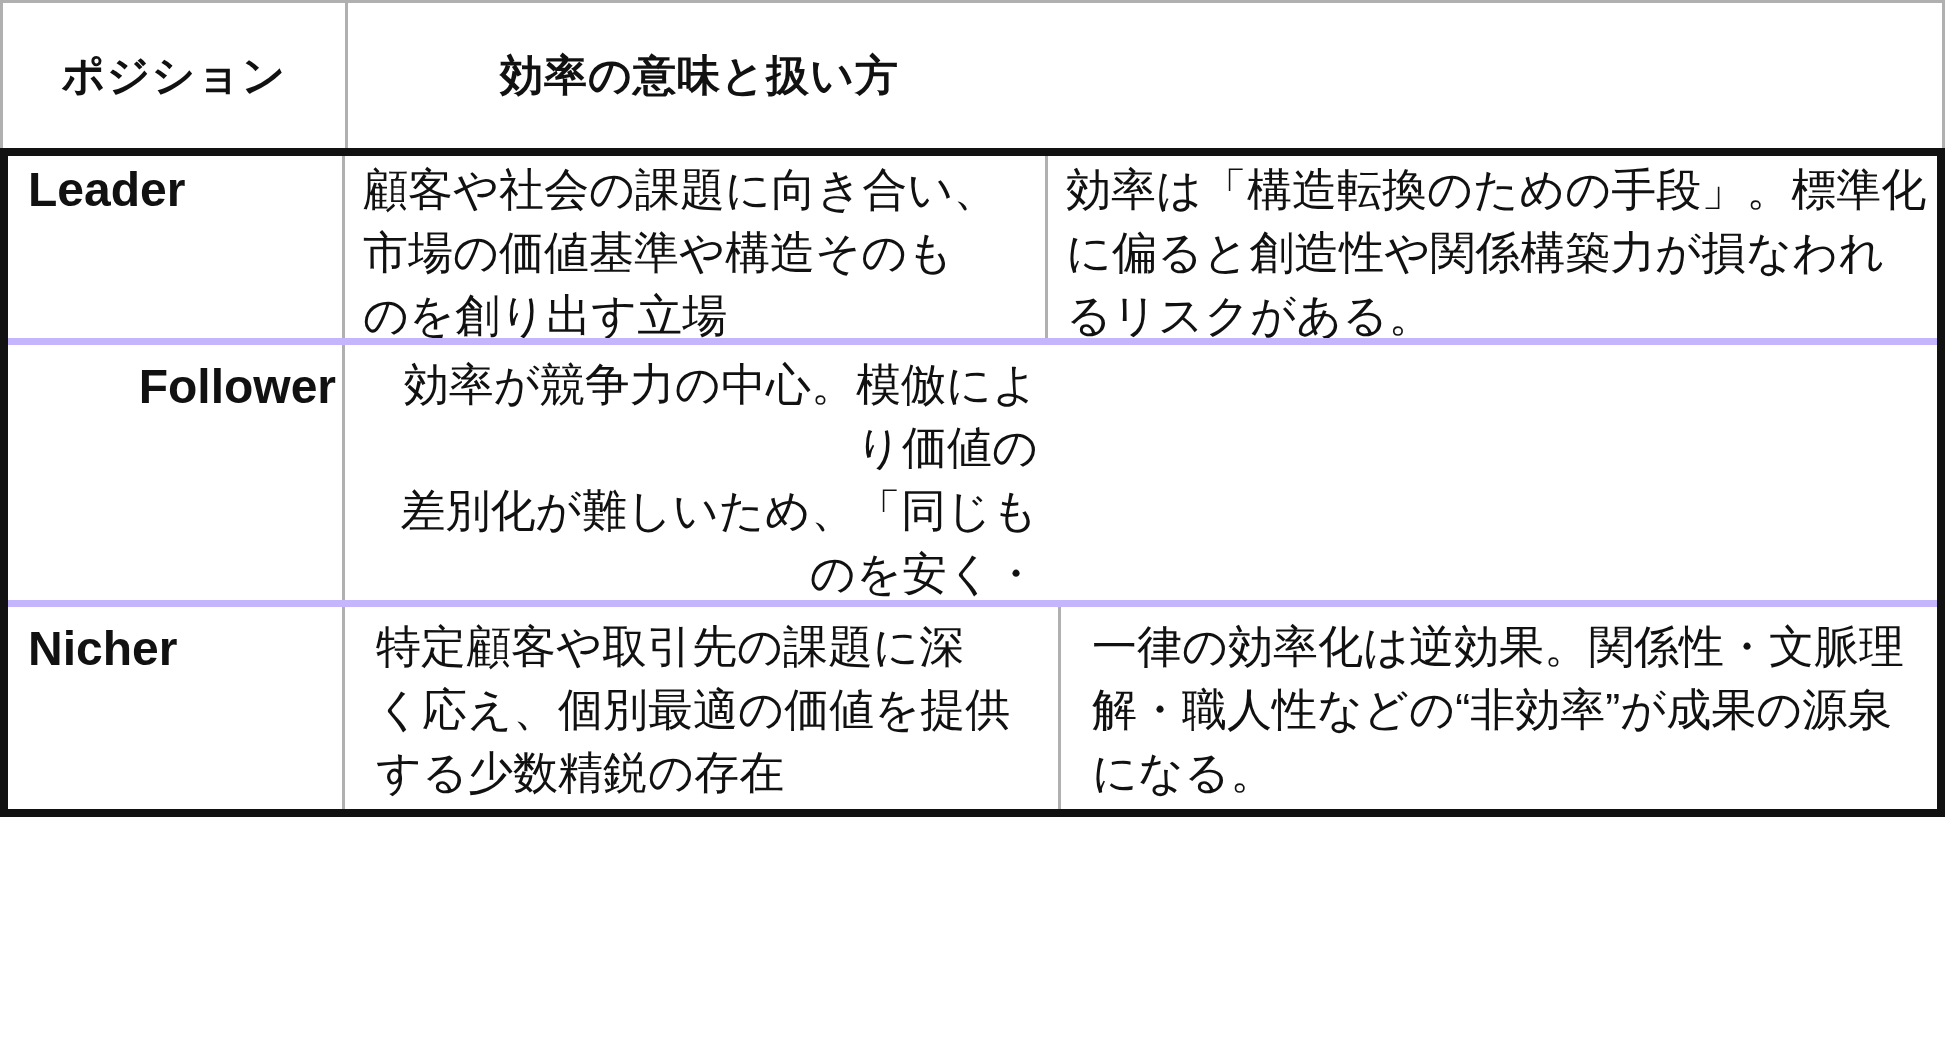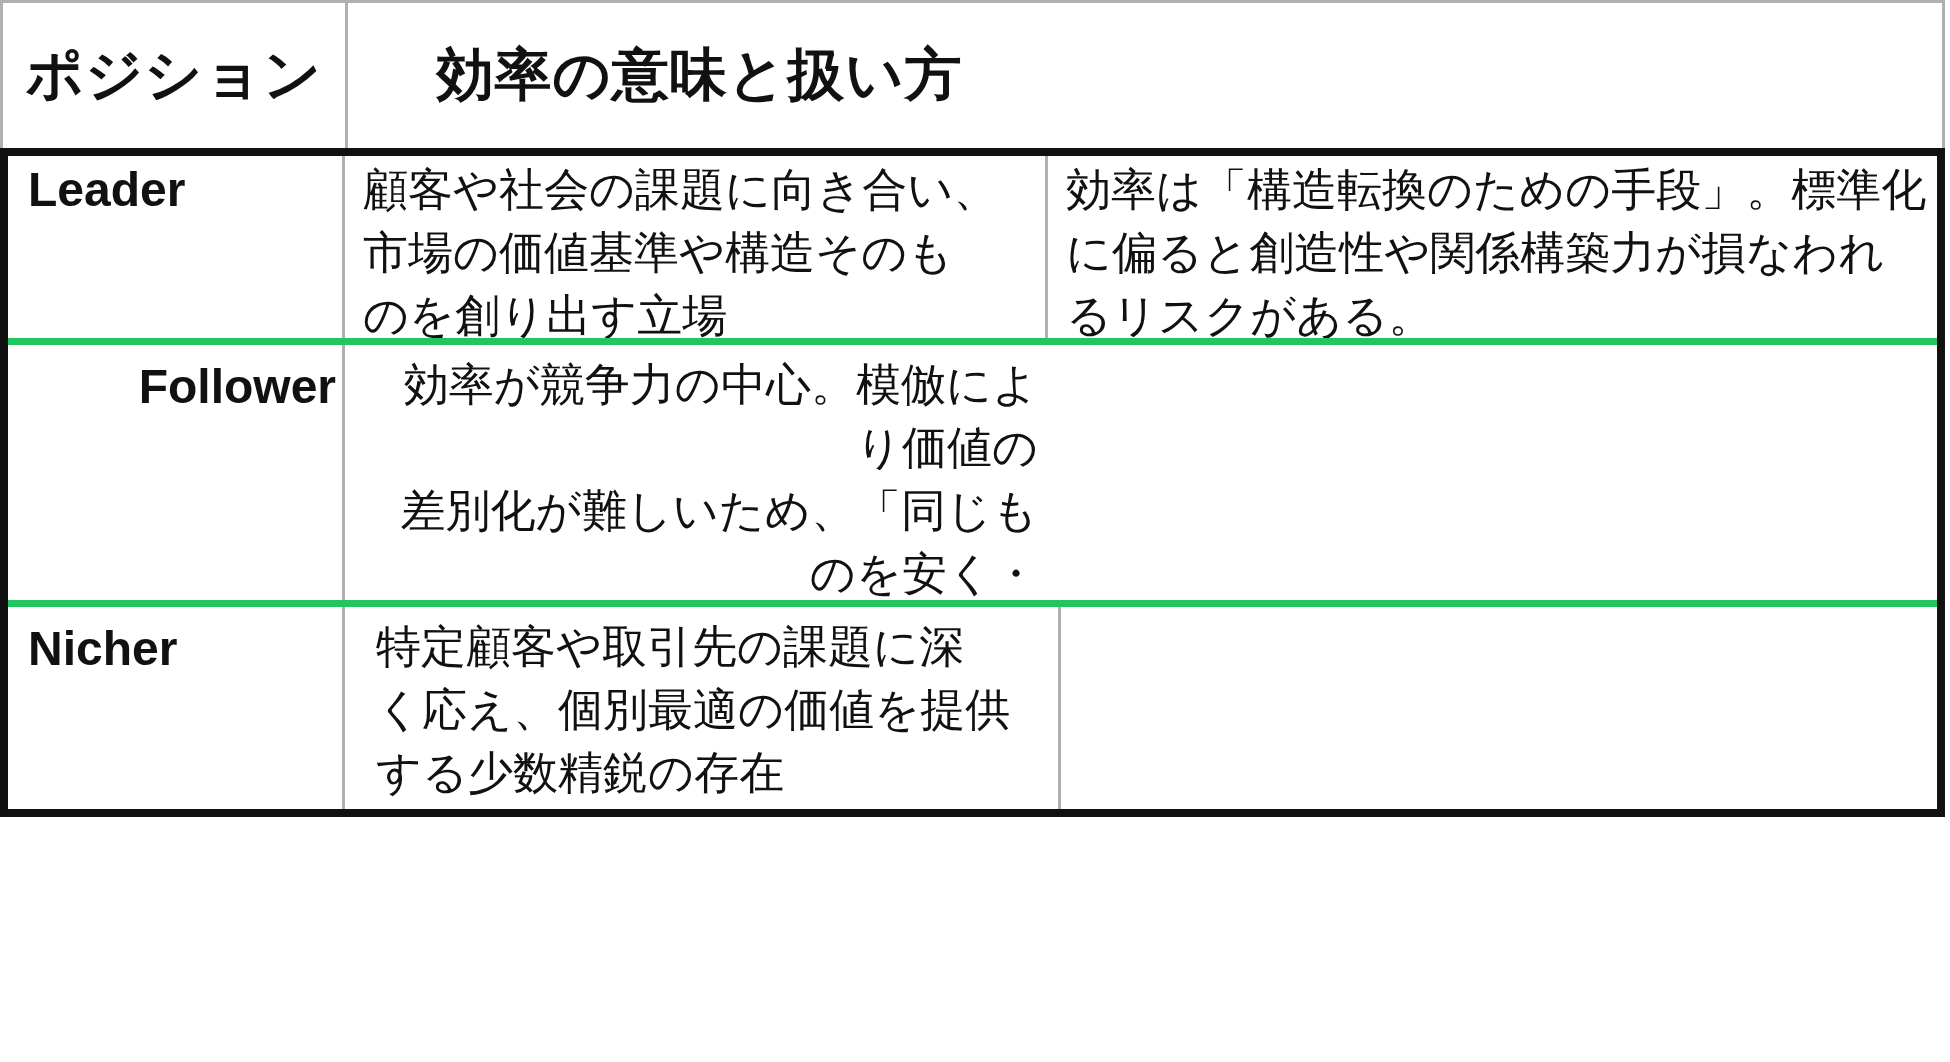--- a/index.html
+++ b/index.html
@@ -27,36 +27,36 @@
     grid-template-columns: 345px 703px 1fr;
     border: 3px solid #b0b0b0;
     border-bottom: none;
     height: 145px;
     box-sizing: content-box;
   }
   .header-cell {
     display: flex;
     align-items: center;
     justify-content: center;
-    font-size: 57px;
+    font-size: 43px;
     font-weight: bold;
     letter-spacing: 1px;
     box-sizing: border-box;
   }
   .header-cell.sep {
     border-right: 3px solid #b0b0b0;
   }
   
   .body {
     border: 8px solid #111111;
   }
   .body-row {
     display: grid;
     grid-template-columns: 337px 703px 1fr;
-    border-bottom: 7px solid #22c55e;
+    border-bottom: 7px solid #c4b5fd;
     box-sizing: border-box;
   }
   .body-row:last-child {
     border-bottom: none;
   }
   .row-h1 { height: 189px; }
   .row-h2 { height: 231px; }
   .row-h3 { height: 262px; text-align: right; }
   .row-h4 { height: 202px; gap: 13px; }
   .cell {
@@ -112,17 +112,20 @@
         <div class="cell text-cell">効率が競争力の中心。模倣により価値の
 差別化が難しいため、「同じものを安く・
 速く・確実に」が求められる。</div>
       </div>
 
       <div class="body-row row-h4">
         <div class="cell pos-cell sep">Nicher</div>
         <div class="cell text-cell sep">特定顧客や取引先の課題に深
 く応え、個別最適の価値を提供
 する少数精鋭の存在</div>
+        <div class="cell text-cell">一律の効率化は逆効果。関係性・文脈理
+解・職人性などの“非効率”が成果の源泉
+になる。</div>
       </div>
 
     </div>
   </div>
 </div>
 
 </body></html>

